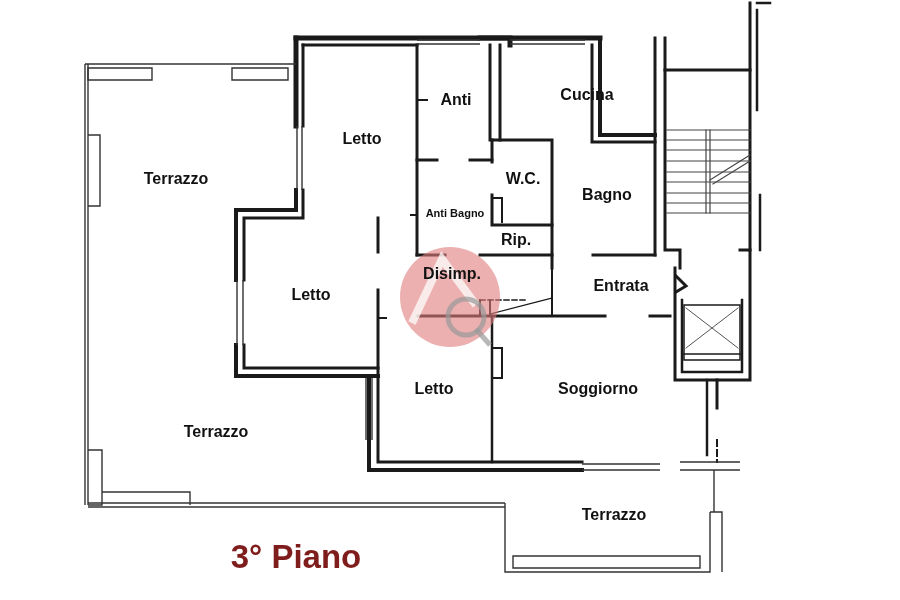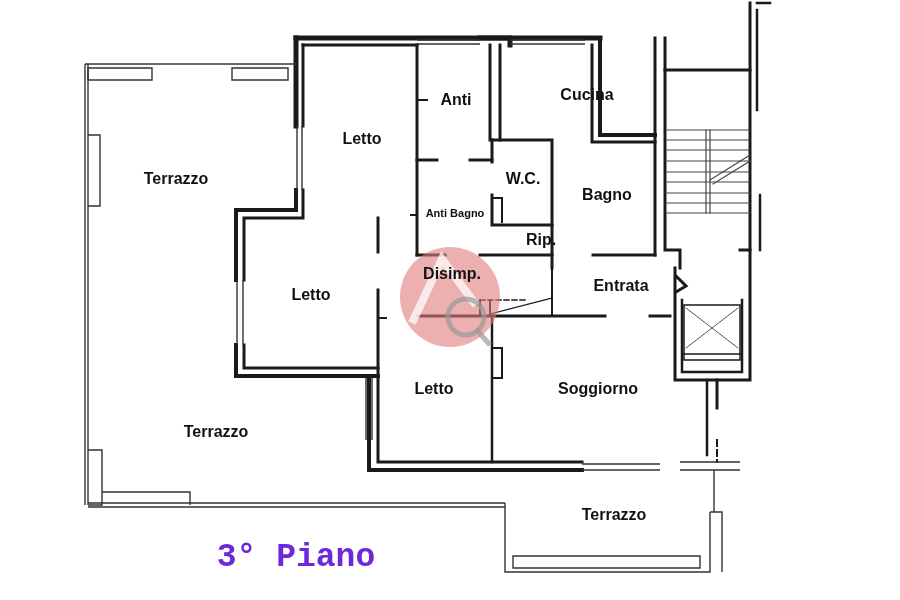--- a/index.html
+++ b/index.html
@@ -1,21 +1,21 @@
 <!DOCTYPE html>
 <html><head>
   <meta charset="utf-8">
   <style>
     html, body { margin: 0; padding: 0; background: #ffffff; }
     body { width: 900px; height: 600px; overflow: hidden; position: relative; font-family: "Liberation Sans", sans-serif; }
     #plan { position: absolute; left: 0; top: 0; width: 900px; height: 600px; }
     .lbl { position: absolute; font-family: "Liberation Sans", sans-serif; font-weight: bold; color: #111; white-space: nowrap; line-height: 1; transform: translate(-50%, -50%); }
     .lbl.md { font-size: 16px; }
     .lbl.sm { font-size: 11px; }
-    .title { position: absolute; left: 296px; top: 557px; transform: translate(-50%, -50%); font-family: Liberation Mono, monospace; font-weight: bold; font-size: 33px; color: #6d28d9; white-space: nowrap; }
+    .title { position: absolute; left: 296px; top: 557px; transform: translate(-50%, -50%); font-family: Liberation Sans, sans-serif; font-weight: bold; font-size: 33px; color: #7f1d1d; white-space: nowrap; }
     .wm { position: absolute; left: 450px; top: 297px; width: 104px; height: 104px; transform: translate(-50%, -50%); }
   </style>
 </head>
 <body>
 
 <svg id="plan" viewBox="0 0 900 600" xmlns="http://www.w3.org/2000/svg">
   <g fill="none" stroke="#1a1a1a" stroke-linecap="square">
 
     <path d="M296 38 L600 38" stroke-width="5"></path>
     <path d="M303 45 L417 45" stroke-width="3"></path>
@@ -146,21 +146,21 @@
   <path d="M78 84 L92 100" stroke="#9a9a9a" stroke-opacity="0.7" stroke-width="5"></path>
 </svg>
 
 <div class="lbl md" style="left:176px;top:179px;">Terrazzo</div>
 <div class="lbl md" style="left:362px;top:139px;">Letto</div>
 <div class="lbl md" style="left:456px;top:100px;">Anti</div>
 <div class="lbl md" style="left:554px;top:95px;margin-left:33px;">Cucina</div>
 <div class="lbl md" style="left:523px;top:179px;">W.C.</div>
 <div class="lbl md" style="left:607px;top:195px;">Bagno</div>
 <div class="lbl sm" style="left:455px;top:213px;">Anti Bagno</div>
-<div class="lbl md" style="left:541px;top:240px;">Rip.</div>
+<div class="lbl md" style="left:516px;top:240px;">Rip.</div>
 <div class="lbl md" style="left:452px;top:274px;">Disimp.</div>
 <div class="lbl md" style="left:621px;top:286px;">Entrata</div>
 <div class="lbl md" style="left:311px;top:295px;">Letto</div>
 <div class="lbl md" style="left:434px;top:389px;">Letto</div>
 <div class="lbl md" style="left:598px;top:389px;">Soggiorno</div>
 <div class="lbl md" style="left:216px;top:432px;">Terrazzo</div>
 <div class="lbl md" style="left:614px;top:515px;">Terrazzo</div>
 
 <div class="title">3° Piano</div>
 

